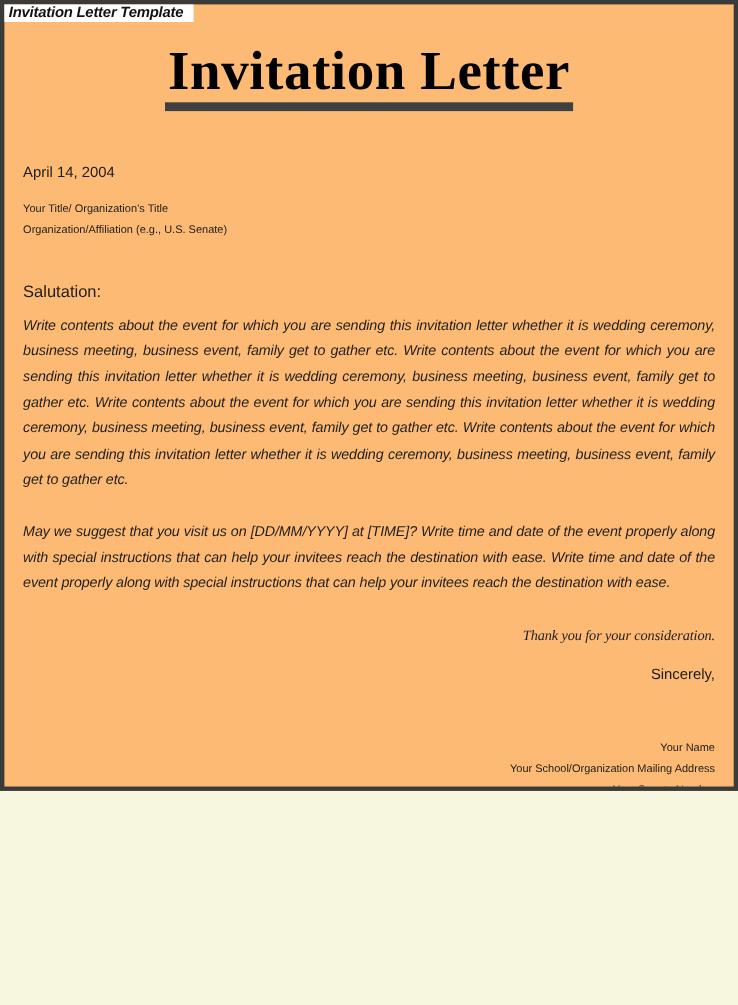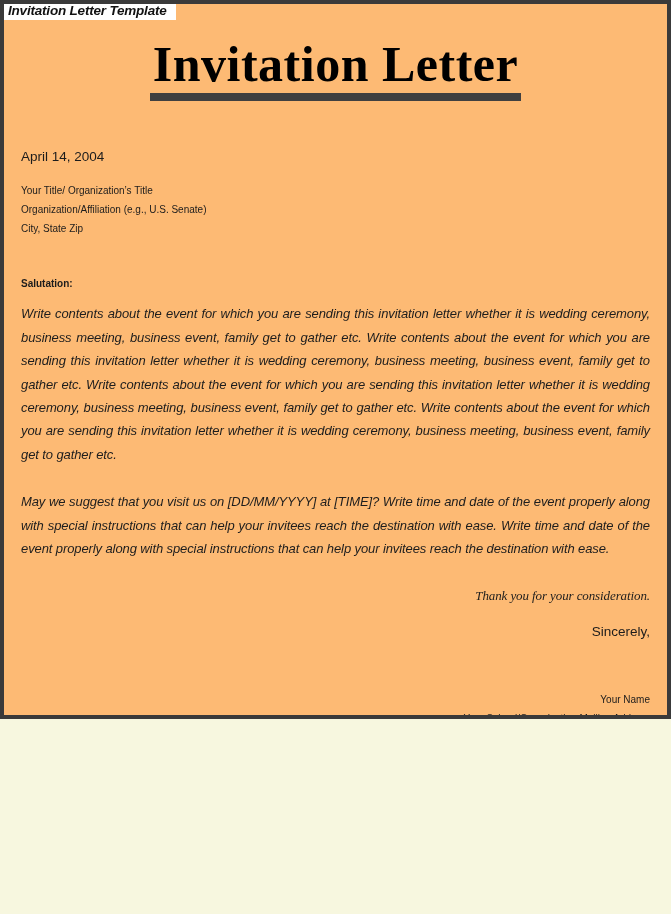--- a/index.html
+++ b/index.html
@@ -48,23 +48,22 @@
     font-size: 13.5px;
     line-height: 19px;
   }
   .address { margin-top: 16px; }
   .address .line, .signature .line {
     font-size: 10px;
     line-height: 18.8px;
   }
   .salutation {
     margin-top: 36px;
-    font-size: 10px;
+    font-size: 15px;
     line-height: 19px;
-    font-weight: bold;
   }
   .body-par {
     margin: 24px 0 0 0;
     font-style: italic;
     font-size: 13px;
     letter-spacing: -0.1px;
     line-height: 23.4px;
     text-align: justify;
     color: #1d1d1d;
   }
@@ -89,21 +88,20 @@
 
     <div class="title-wrap">
       <h1 class="title">Invitation Letter</h1>
     </div>
 
     <div class="date">April 14, 2004</div>
 
     <div class="address">
       <div class="line">Your Title/ Organization’s Title</div>
       <div class="line">Organization/Affiliation (e.g., U.S. Senate)</div>
-      <div class="line">City, State Zip</div>
     </div>
 
     <div class="salutation">Salutation:</div>
 
     <p class="body-par first">Write contents about the event for which you are sending this invitation letter whether it is wedding ceremony, business meeting, business event, family get to gather etc. Write contents about the event for which you are sending this invitation letter whether it is wedding ceremony, business meeting, business event, family get to gather etc. Write contents about the event for which you are sending this invitation letter whether it is wedding ceremony, business meeting, business event, family get to gather etc. Write contents about the event for which you are sending this invitation letter whether it is wedding ceremony, business meeting, business event, family get to gather etc.</p>
 
     <p class="body-par">May we suggest that you visit us on [DD/MM/YYYY] at [TIME]?  Write time and date of the event properly along with special instructions that can help your invitees reach the destination with ease. Write time and date of the event properly along with special instructions that can help your invitees reach the destination with ease.</p>
 
 
     <p class="body-par plain">Thank you for your consideration.</p>

